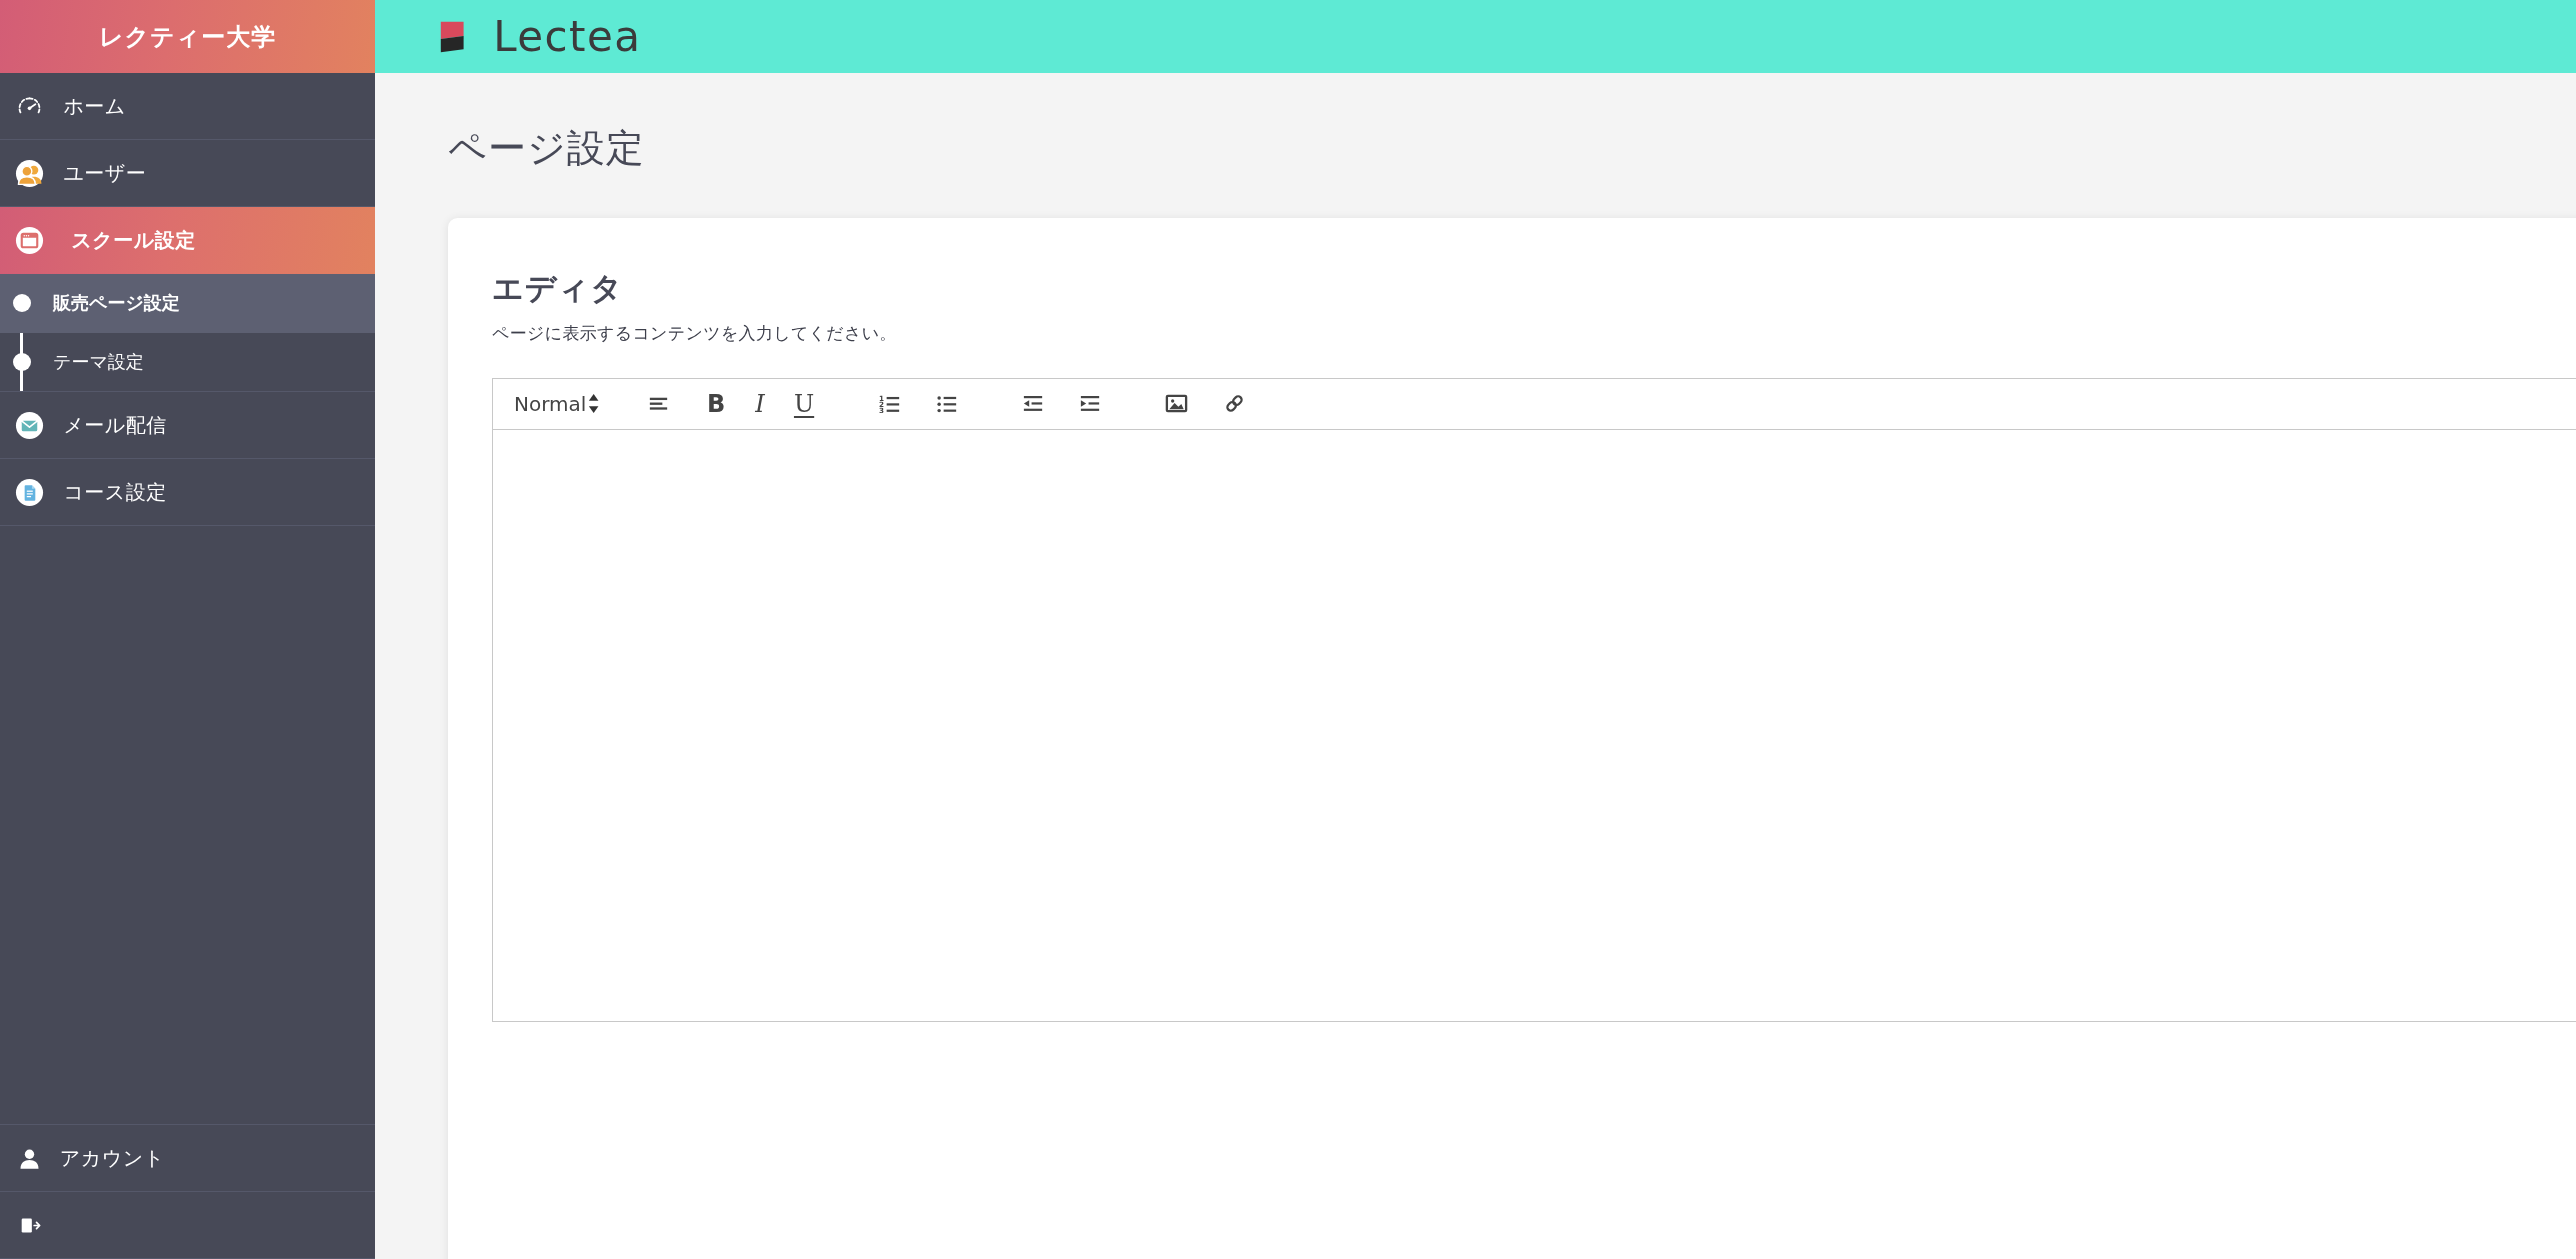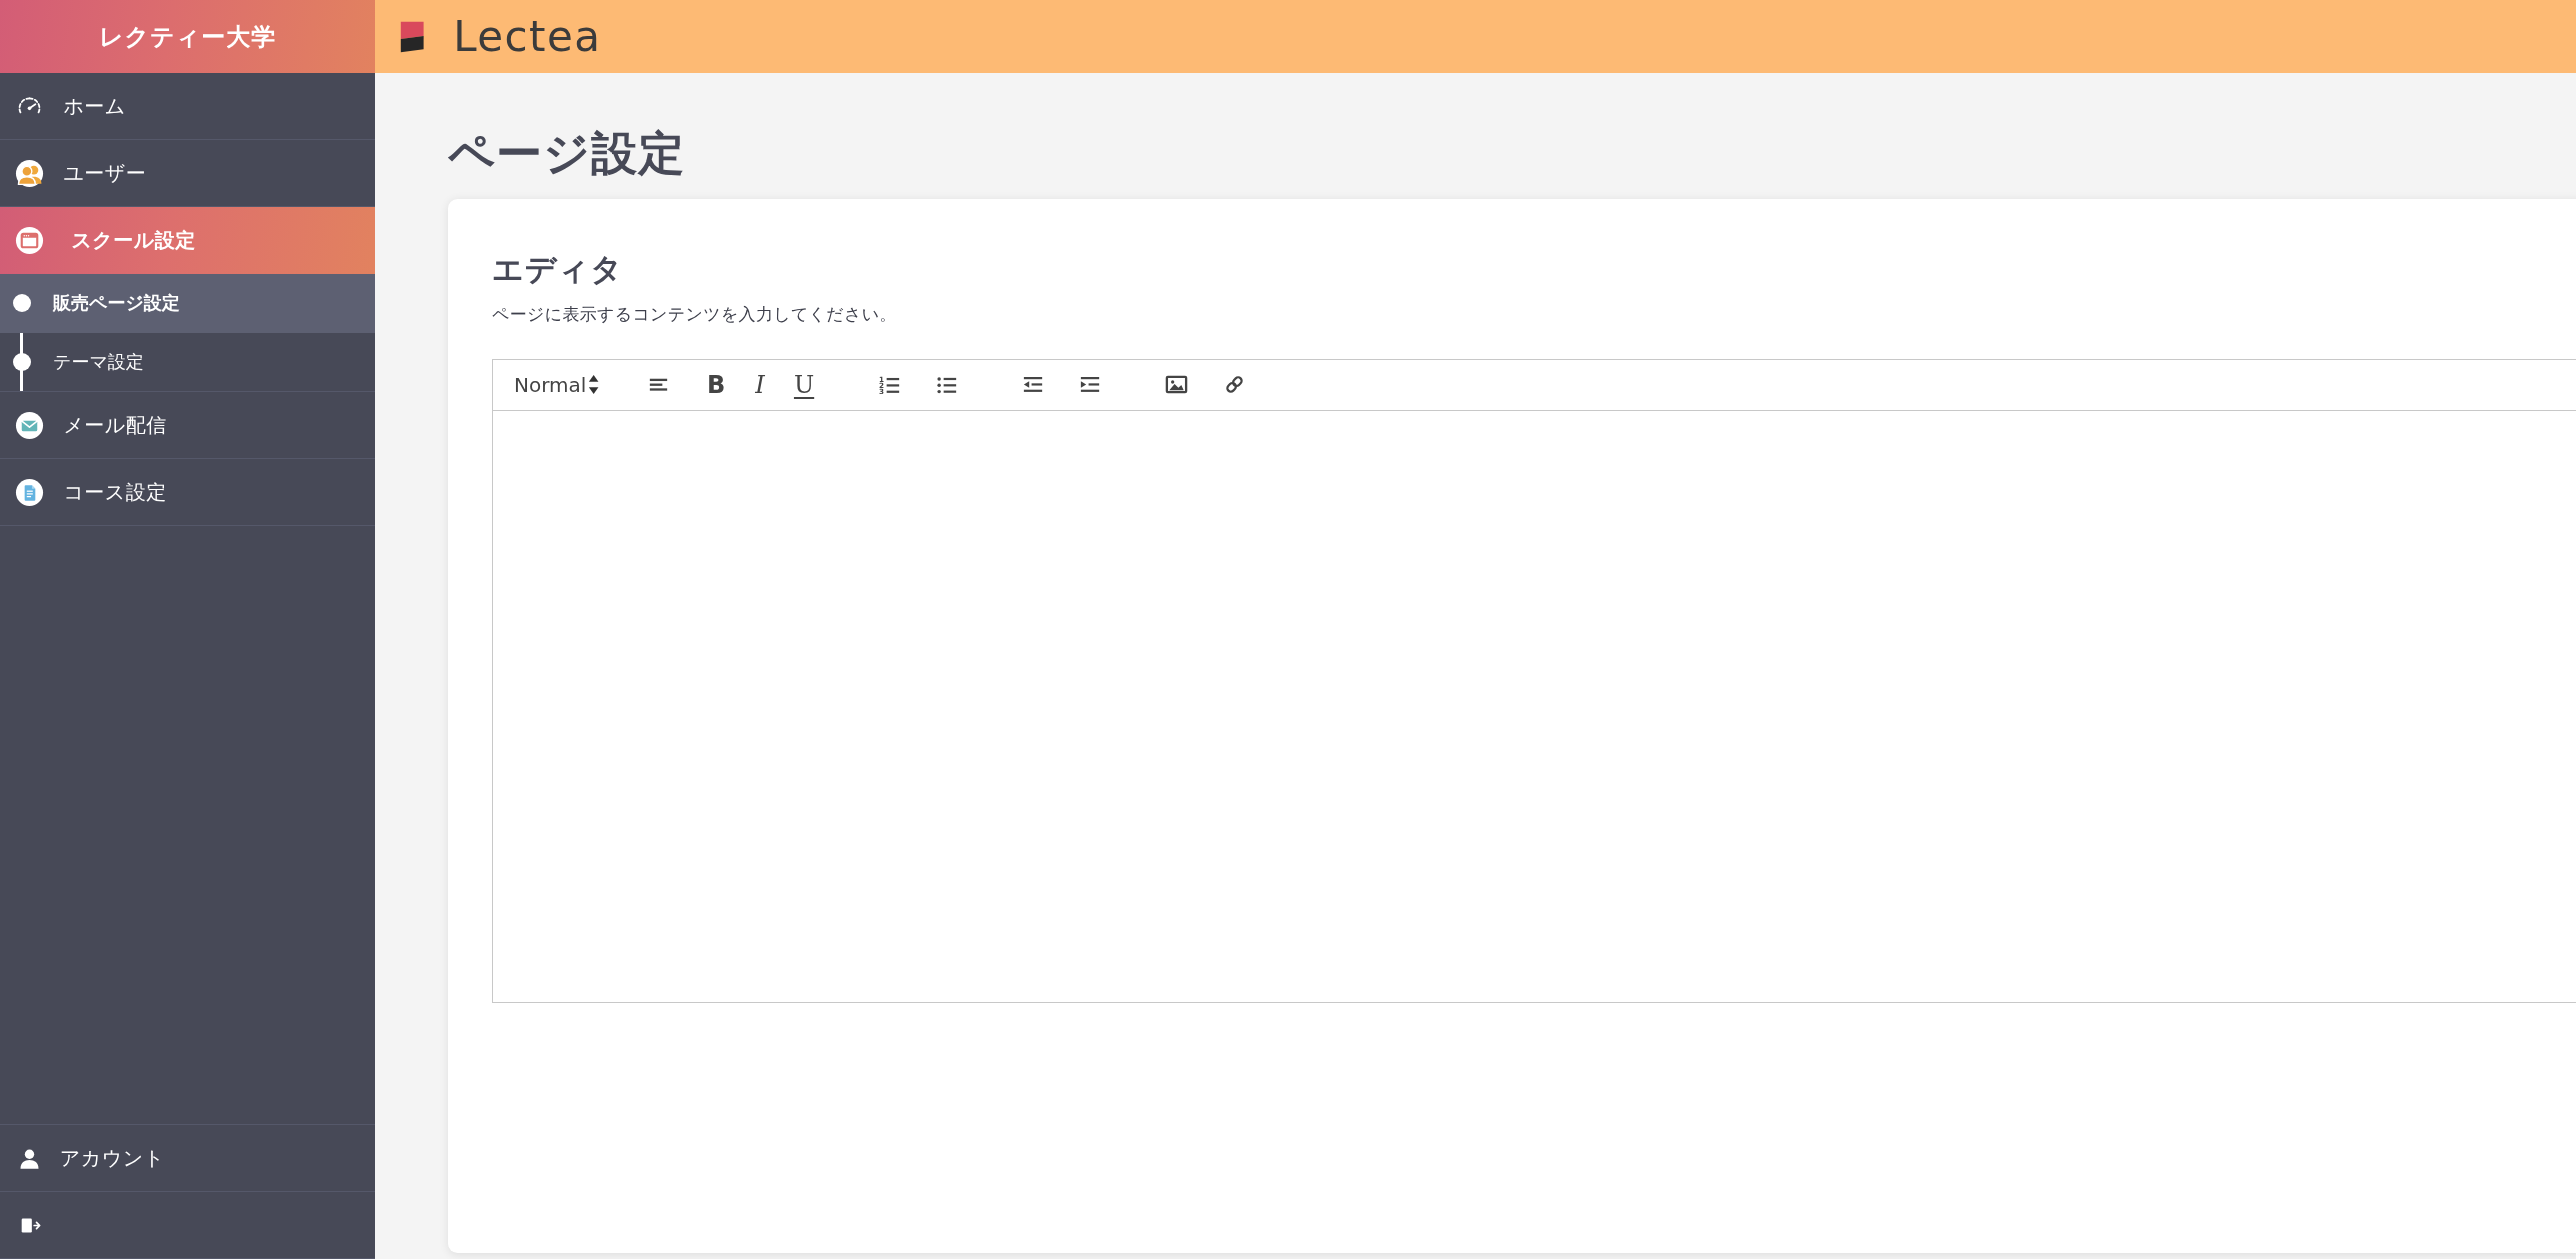--- a/index.html
+++ b/index.html
@@ -138,24 +138,24 @@
     height: 1259px;
     display: flex;
     flex-direction: column;
     background: #f4f4f4;
     overflow: hidden;
   }
 
   .topbar {
     height: 73px;
     min-height: 73px;
-    background: #fdba74;
-    display: flex;
-    align-items: center;
-    padding-left: 20px;
+    background: #5eead4;
+    display: flex;
+    align-items: center;
+    padding-left: 60px;
   }
 
   .logo { display: flex; align-items: center; }
   .logo-mark {
     width: 42px;
     height: 38px;
     margin-right: 16.3px;
     position: relative;
   }
   .logo-text {
@@ -168,25 +168,25 @@
 
   .content {
     flex: 1;
     min-height: 0;
     background: #f4f4f4;
     padding-left: 73px;
     overflow: hidden;
   }
 
   .page-title {
-    font-size: 46px;
-    font-weight: bold;
+    font-size: 38px;
+    font-weight: normal;
     color: #474957;
     margin-top: 50px;
-    margin-bottom: 14px;
+    margin-bottom: 44px;
     letter-spacing: 1px;
   }
 
   .card {
     background: #ffffff;
     border-radius: 9.6px;
     box-shadow: 0 1.9px 9.6px rgba(0,0,0,0.09);
     margin-right: -57px;
     padding: 50px 54px 0 44px;
     height: 1054px;

